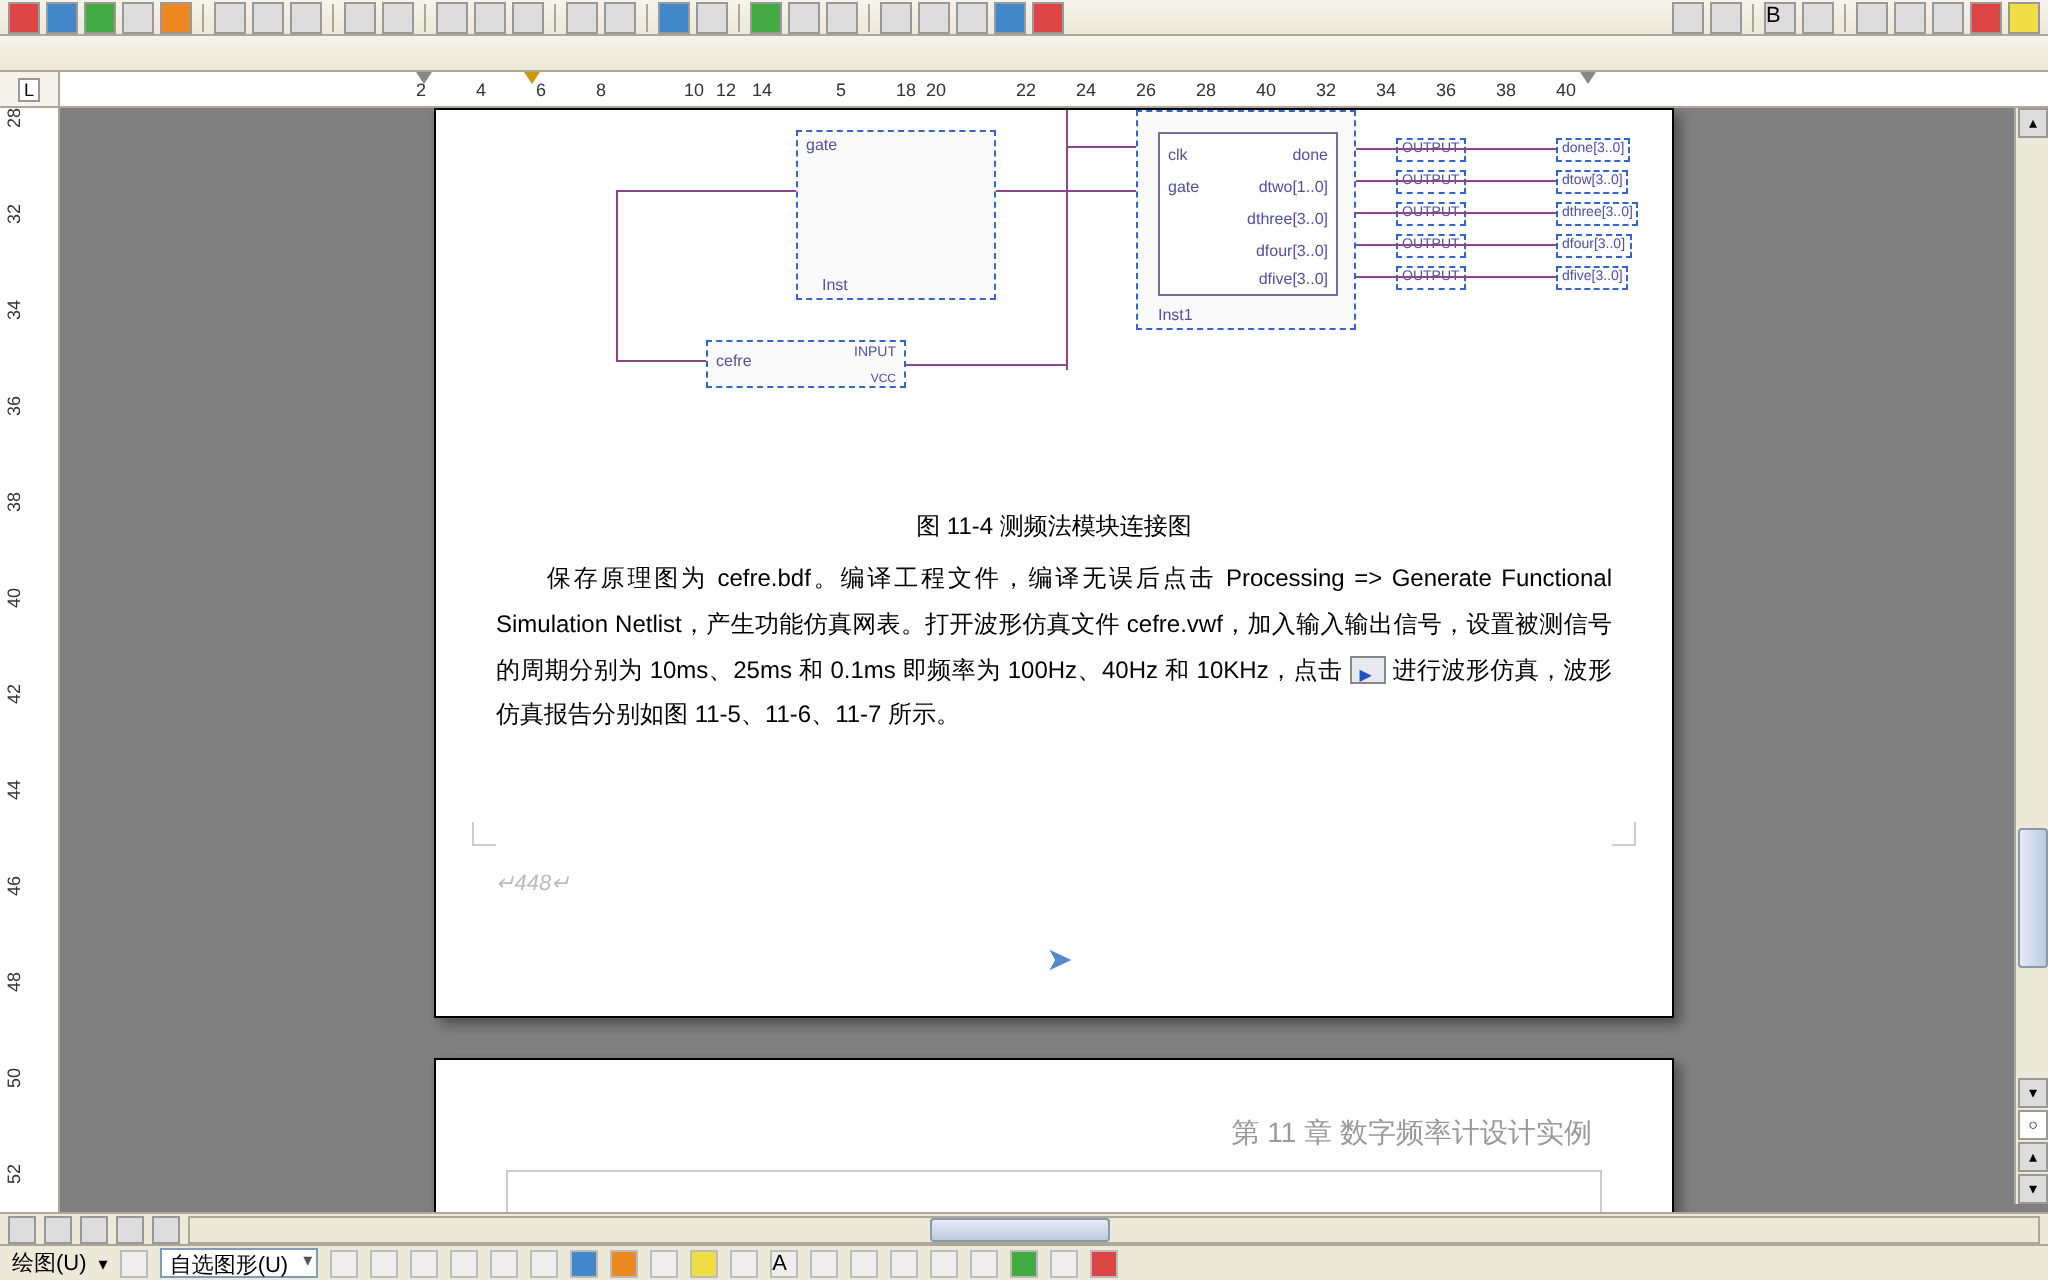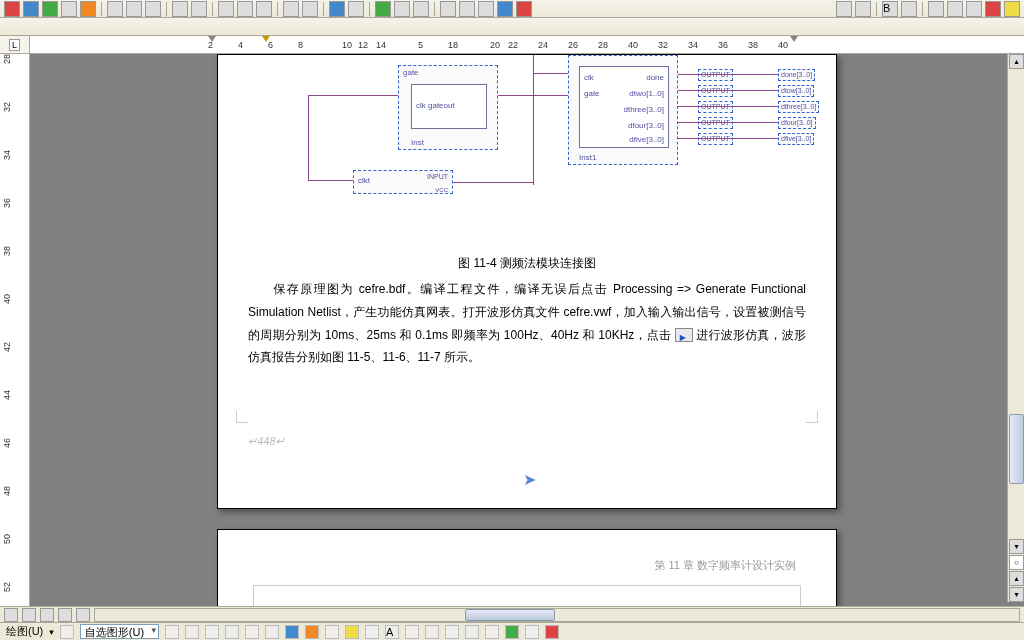--- a/index.html
+++ b/index.html
@@ -30,21 +30,21 @@
 .output-lbl { position: absolute; font-size: 7px; color: #5050a0; border: 1px dashed #3366cc; padding: 0 2px; background: #fcfcff; line-height: 10px; }
 .caption { text-align: center; font-size: 12px; margin-top: 200px; color: #000; }
 .body-text { font-size: 12px; color: #000; padding: 6px 30px; line-height: 1.9; text-align: justify; }
 .inline-icon { display: inline-block; width: 18px; height: 14px; background: #e8e8f0; border: 1px solid #888; vertical-align: middle; position: relative; }
 .inline-icon::after { content: "▶"; font-size: 8px; color: #2050c0; position: absolute; left: 4px; top: 1px; }
 .page-corner { position: absolute; width: 12px; height: 12px; border: 1px solid #ccc; }
 .pc-bl { bottom: 85px; left: 18px; border-right: none; border-top: none; }
 .pc-br { bottom: 85px; right: 18px; border-left: none; border-top: none; }
 .footer-note { position: absolute; bottom: 60px; left: 30px; font-size: 11px; color: #bbb; font-style: italic; }
 .cursor-img { position: absolute; top: 415px; left: 305px; font-size: 16px; color: #5588cc; }
-.chapter-hdr { position: absolute; top: 28px; right: 40px; font-size: 11px; color: #999; }
+.chapter-hdr { position: absolute; top: 28px; right: 40px; font-size: 14px; color: #999; }
 .timeline { position: absolute; bottom: 4px; left: 40px; right: 40px; height: 12px; border-top: 1px solid #ccc; font-size: 8px; color: #999; }
 .timeline span { position: absolute; top: 0; }
 .scrollbar-v { position: absolute; right: 0; top: 54px; width: 17px; height: 548px; background: #ece9d8; border-left: 1px solid #aca899; }
 .scrollbar-v .thumb { position: absolute; left: 1px; width: 15px; background: linear-gradient(90deg,#e8e8f8,#bcd); border: 1px solid #89a; border-radius: 2px; }
 .scrollbar-v .btn { position: absolute; left: 1px; width: 15px; height: 15px; background: #ddd; border: 1px solid #999; font-size: 8px; text-align: center; line-height: 13px; }
 .statusbar { position: absolute; bottom: 18px; left: 0; right: 0; height: 16px; background: #ece9d8; border-top: 1px solid #aca899; display: flex; align-items: center; gap: 4px; padding: 0 4px; }
 .statusbar .sb-ico { width: 14px; height: 14px; background: #ddd; border: 1px solid #999; }
 .hscroll { flex: 1; height: 14px; background: #ece9d8; border: 1px solid #aca899; position: relative; }
 .hscroll .thumb { position: absolute; left: 40%; width: 90px; height: 12px; background: linear-gradient(#e8e8f8,#bcd); border: 1px solid #89a; border-radius: 2px; top: 0; }
 .bottombar { position: absolute; bottom: 0; left: 0; right: 0; height: 18px; background: #ece9d8; border-top: 1px solid #aca899; display: flex; align-items: center; gap: 6px; padding: 0 6px; font-size: 11px; }
@@ -119,21 +119,21 @@
     <div class="marker" style="left:760px"></div>
   <span class="tick" style="left: 178px;">2</span>
       <span class="tick" style="left: 208px;">4</span>
       <span class="tick" style="left: 238px;">6</span>
       <span class="tick" style="left: 268px;">8</span>
       <span class="tick" style="left: 312px;">10</span>
       <span class="tick" style="left: 328px;">12</span>
       <span class="tick" style="left: 346px;">14</span>
       <span class="tick" style="left: 388px;">5</span>
       <span class="tick" style="left: 418px;">18</span>
-      <span class="tick" style="left: 460px;">20</span>
+      <span class="tick" style="left: 433px;">20</span>
       <span class="tick" style="left: 478px;">22</span>
       <span class="tick" style="left: 508px;">24</span>
       <span class="tick" style="left: 538px;">26</span>
       <span class="tick" style="left: 568px;">28</span>
       <span class="tick" style="left: 598px;">40</span>
       <span class="tick" style="left: 628px;">32</span>
       <span class="tick" style="left: 658px;">34</span>
       <span class="tick" style="left: 688px;">36</span>
       <span class="tick" style="left: 718px;">38</span>
       <span class="tick" style="left: 748px;">40</span>
@@ -156,28 +156,25 @@
       <span class="tick" style="top: 538px;">52</span>
     </div>
   <div class="doc-scroll">
 
     <div class="page page1">
 
       <div class="diagram">
 
         <div class="block" style="left:120px;top:10px;width:100px;height:85px">
           <span class="lbl" style="left:4px;top:2px">gate</span>
-          <div class="block-inner" style="left:12px;top:18px;width:76px;height:45px">
-            <span class="lbl" style="left:4px;top:16px">clk  gateout</span>
-          </div>
           <span class="lbl" style="left:12px;bottom:2px">Inst</span>
         </div>
 
         <div class="block" style="left:75px;top:115px;width:100px;height:24px">
-          <span class="lbl" style="left:4px;top:5px">clkt</span>
+          <span class="lbl" style="left:4px;top:5px">cefre</span>
           <span class="lbl" style="right:4px;top:2px;font-size:7px">INPUT</span>
           <span class="lbl" style="right:4px;bottom:0;font-size:6px">VCC</span>
         </div>
 
         <div class="block" style="left:290px;top:0;width:110px;height:110px">
           <div class="block-inner" style="left:10px;top:10px;width:90px;height:82px">
             <span class="lbl" style="left:4px;top:6px">clk</span>
             <span class="lbl" style="left:4px;top:22px">gate</span>
             <span class="lbl" style="right:4px;top:6px">done</span>
             <span class="lbl" style="right:4px;top:22px">dtwo[1..0]</span>

